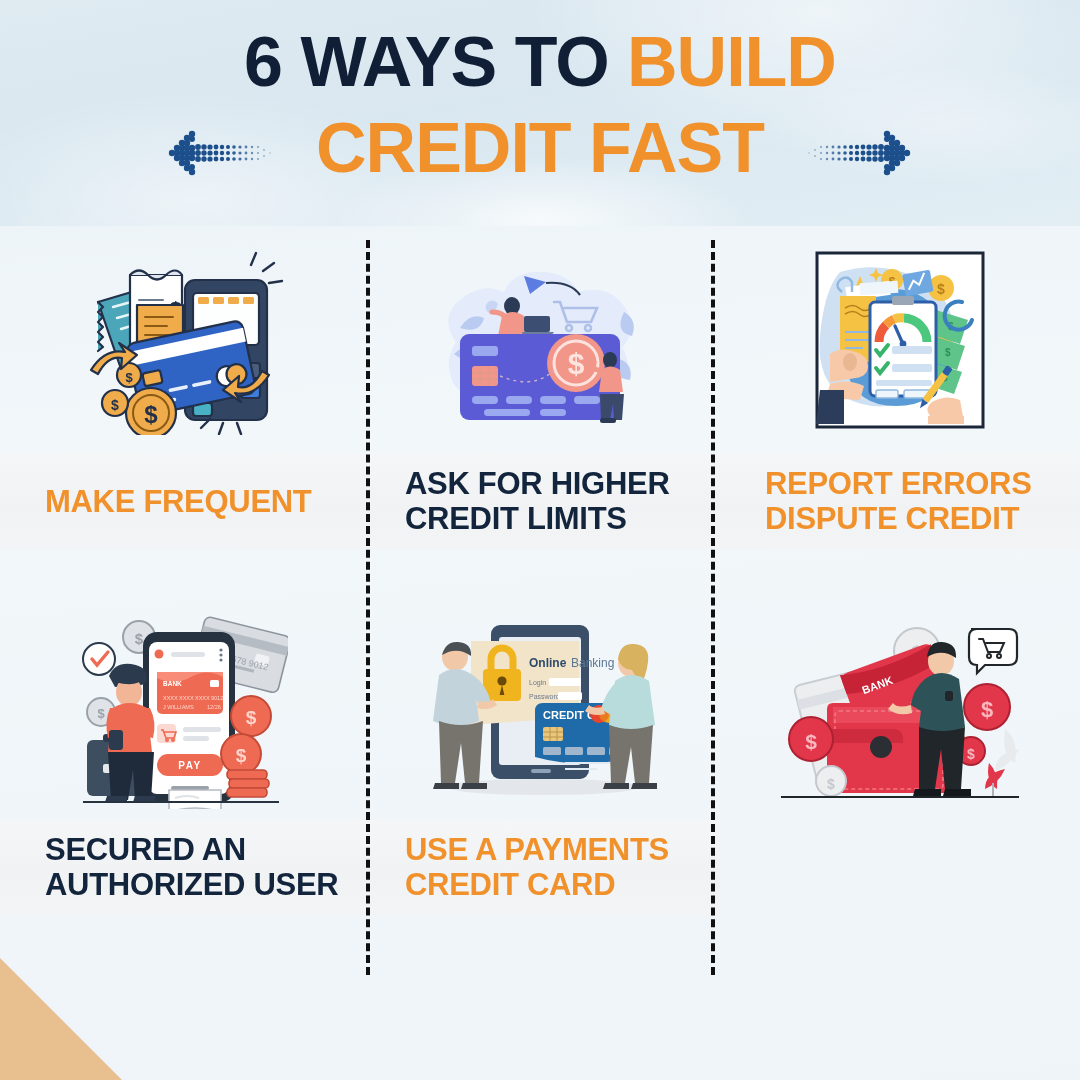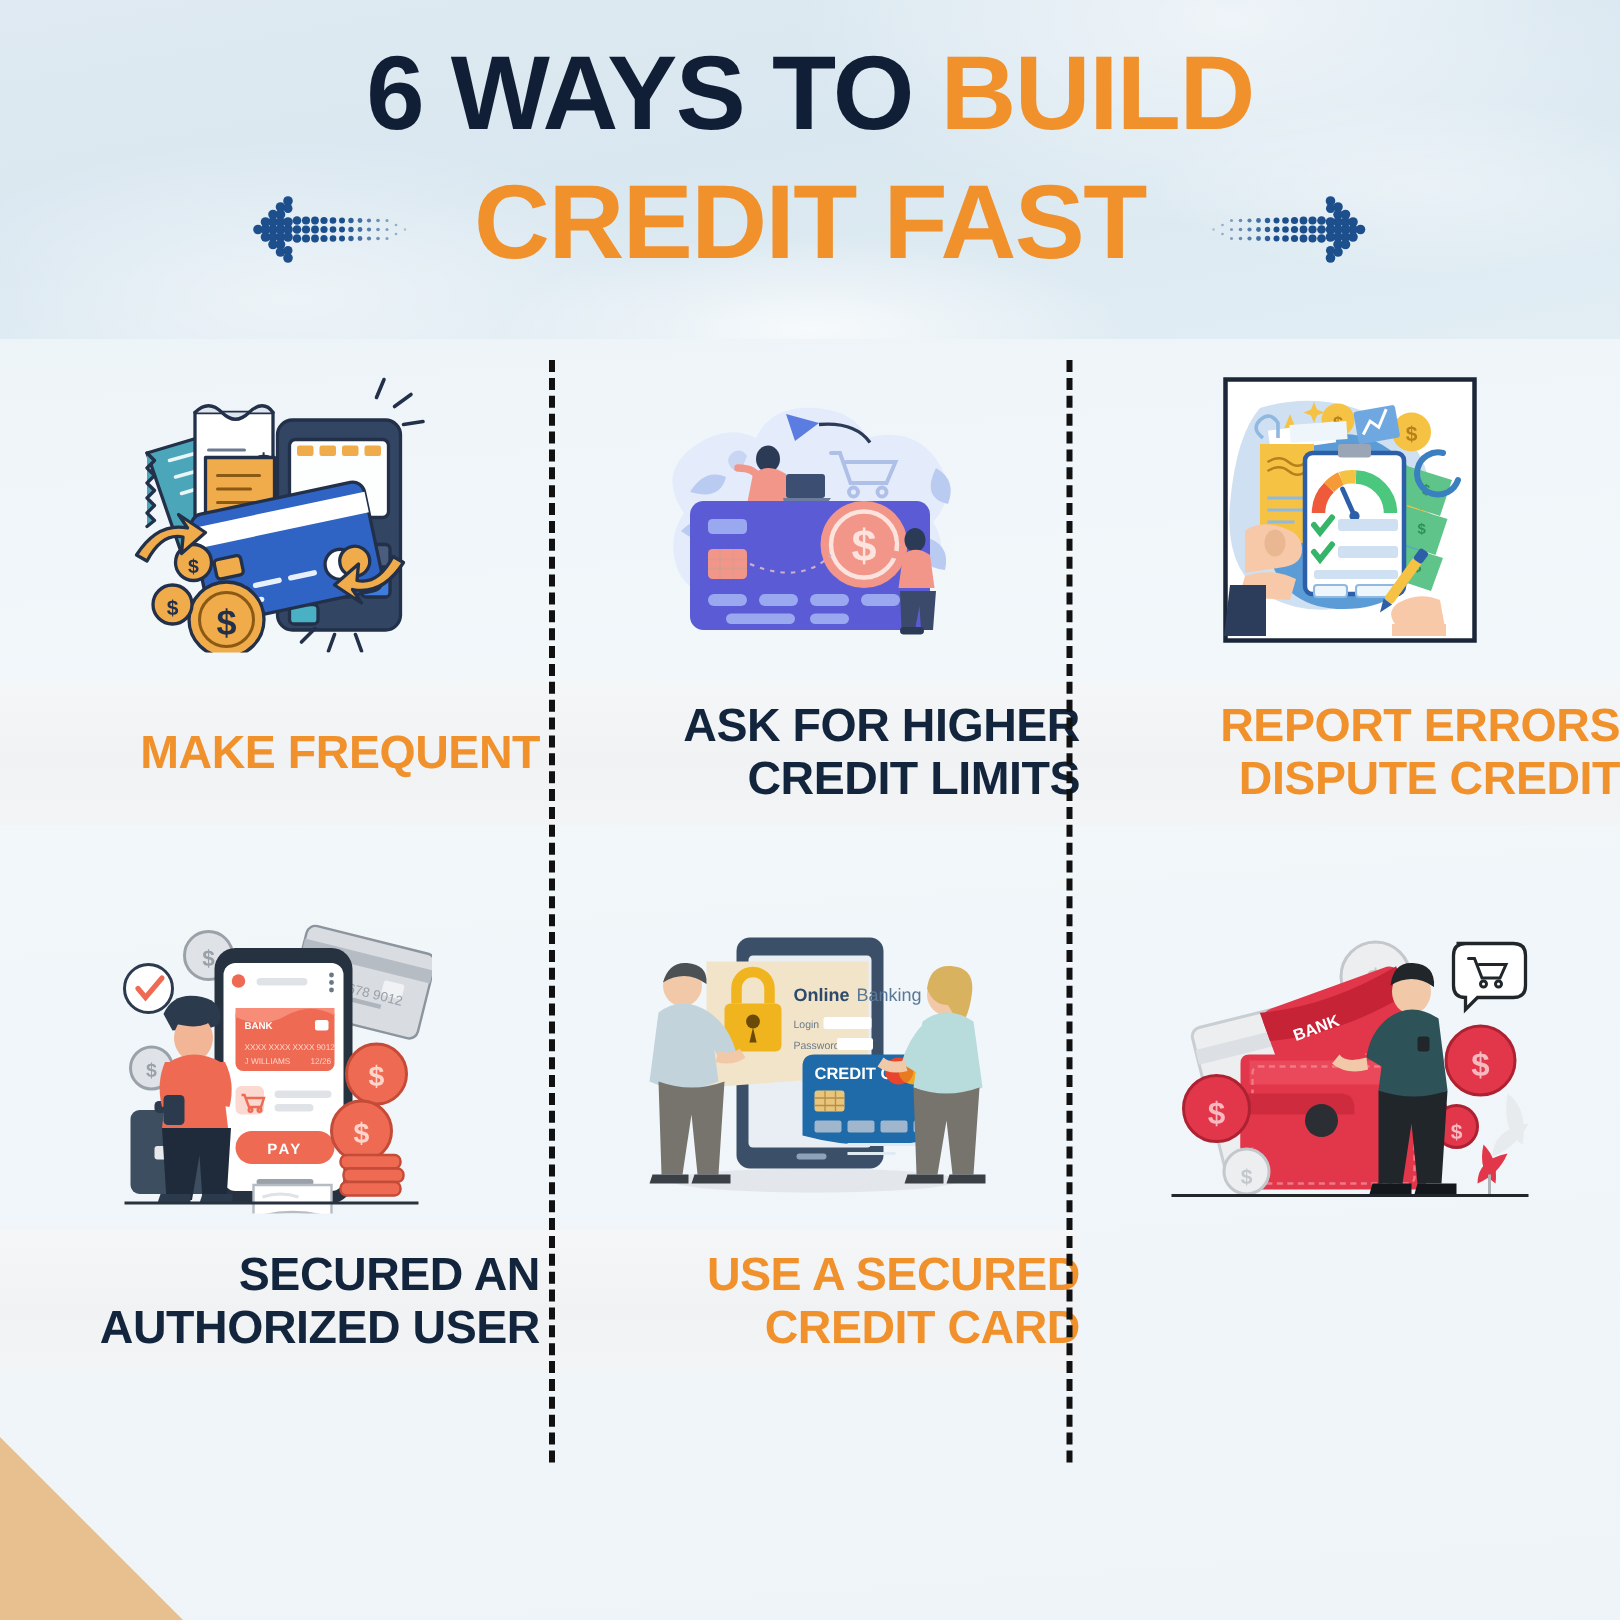--- a/index.html
+++ b/index.html
@@ -48,21 +48,21 @@
   .cell { position:absolute; width:360px; height:330px; }
   .col-0 { left:0; }  .col-1 { left:360px; } .col-2 { left:720px; }
   .row-0 { top:0; }   .row-1 { top:366px; }
 
   .art { position:absolute; left:0; top:0; width:360px; height:228px;
          display:flex; align-items:center; justify-content:center; }
   .art svg { display:block; }
 
   .caption-band { position:absolute; left:0; top:228px; width:360px; height:96px;
     background:linear-gradient(180deg,#f5f6f7 0%,#f1f2f4 55%,#f3f4f6 100%);
-    display:flex; flex-direction:column; align-items:flex-end; justify-content:center;
+    display:flex; flex-direction:column; align-items:flex-start; justify-content:center;padding-left:45px;
   }
   .caption-band .ln { font-weight:900; font-size:31px; line-height:1.12;
     letter-spacing:-.3px; text-align:center; white-space:nowrap; }
   .cap-orange .ln { color:#f0912c; }
   .cap-navy   .ln { color:#13253d; }
 
   
   .divider { position:absolute; top:240px; width:0; height:735px;
     border-left:4px dashed #111; }
   #div-1 { left:366px; }
@@ -652,21 +652,21 @@
             <path d="M200 70 q16 -12 34 0 l6 44 q-24 10 -46 0z" fill="#b8dbdc"></path>
             <path d="M202 70 q-12 12 -16 28 l10 6 q8 -16 14 -22z" fill="#b8dbdc"></path>
             <path d="M188 96 q-10 2 -14 -2 l-4 6 q8 6 20 3z" fill="#f2c9a8"></path>
             <path d="M194 114 q22 8 44 0 l-4 58 h-14 l-4 -36 -6 36 h-14z" fill="#77736d"></path>
             <path d="M190 172 h24 v6 h-26z" fill="#3b4046"></path>
             <path d="M218 172 h24 v6 h-26z" fill="#3b4046"></path>
           </g>
         </svg>
       </div>
       <div class="caption-band cap-orange">
-        <div class="ln">USE A SECURED</div>
+        <div class="ln">USE A PAYMENTS</div>
         <div class="ln">CREDIT CARD</div>
       </div>
     </div>
 
     <div class="cell col-2 row-1">
       <div class="art">
         <svg width="250" height="195" viewBox="0 0 250 195" xmlns="http://www.w3.org/2000/svg">
 
           <circle cx="142" cy="42" r="23" fill="#eceef0" stroke="#c4c8cc" stroke-width="2"></circle>
           <text x="142" y="52" font-size="22" font-weight="700" fill="#c4c8cc" text-anchor="middle" font-family="'Liberation Sans',sans-serif">$</text>

